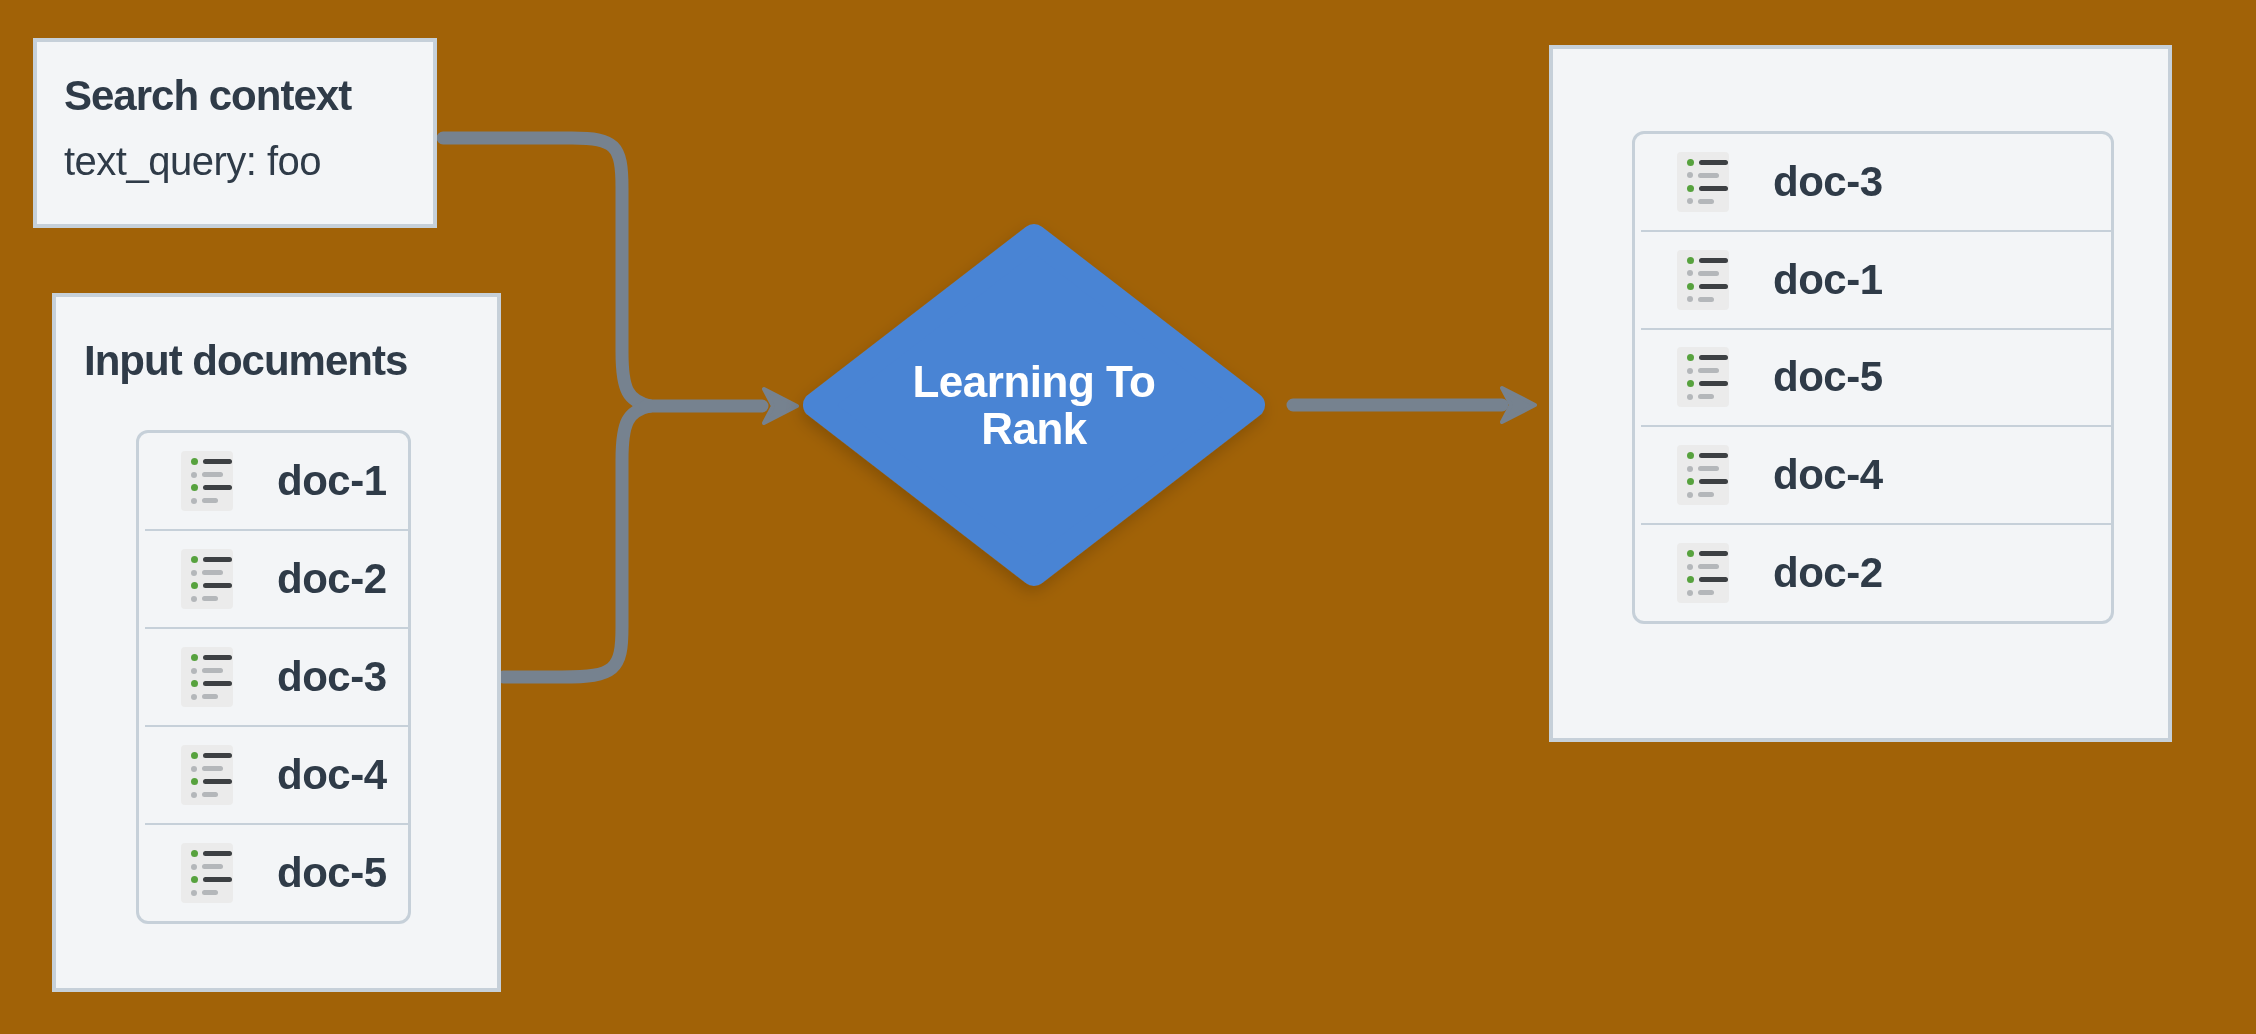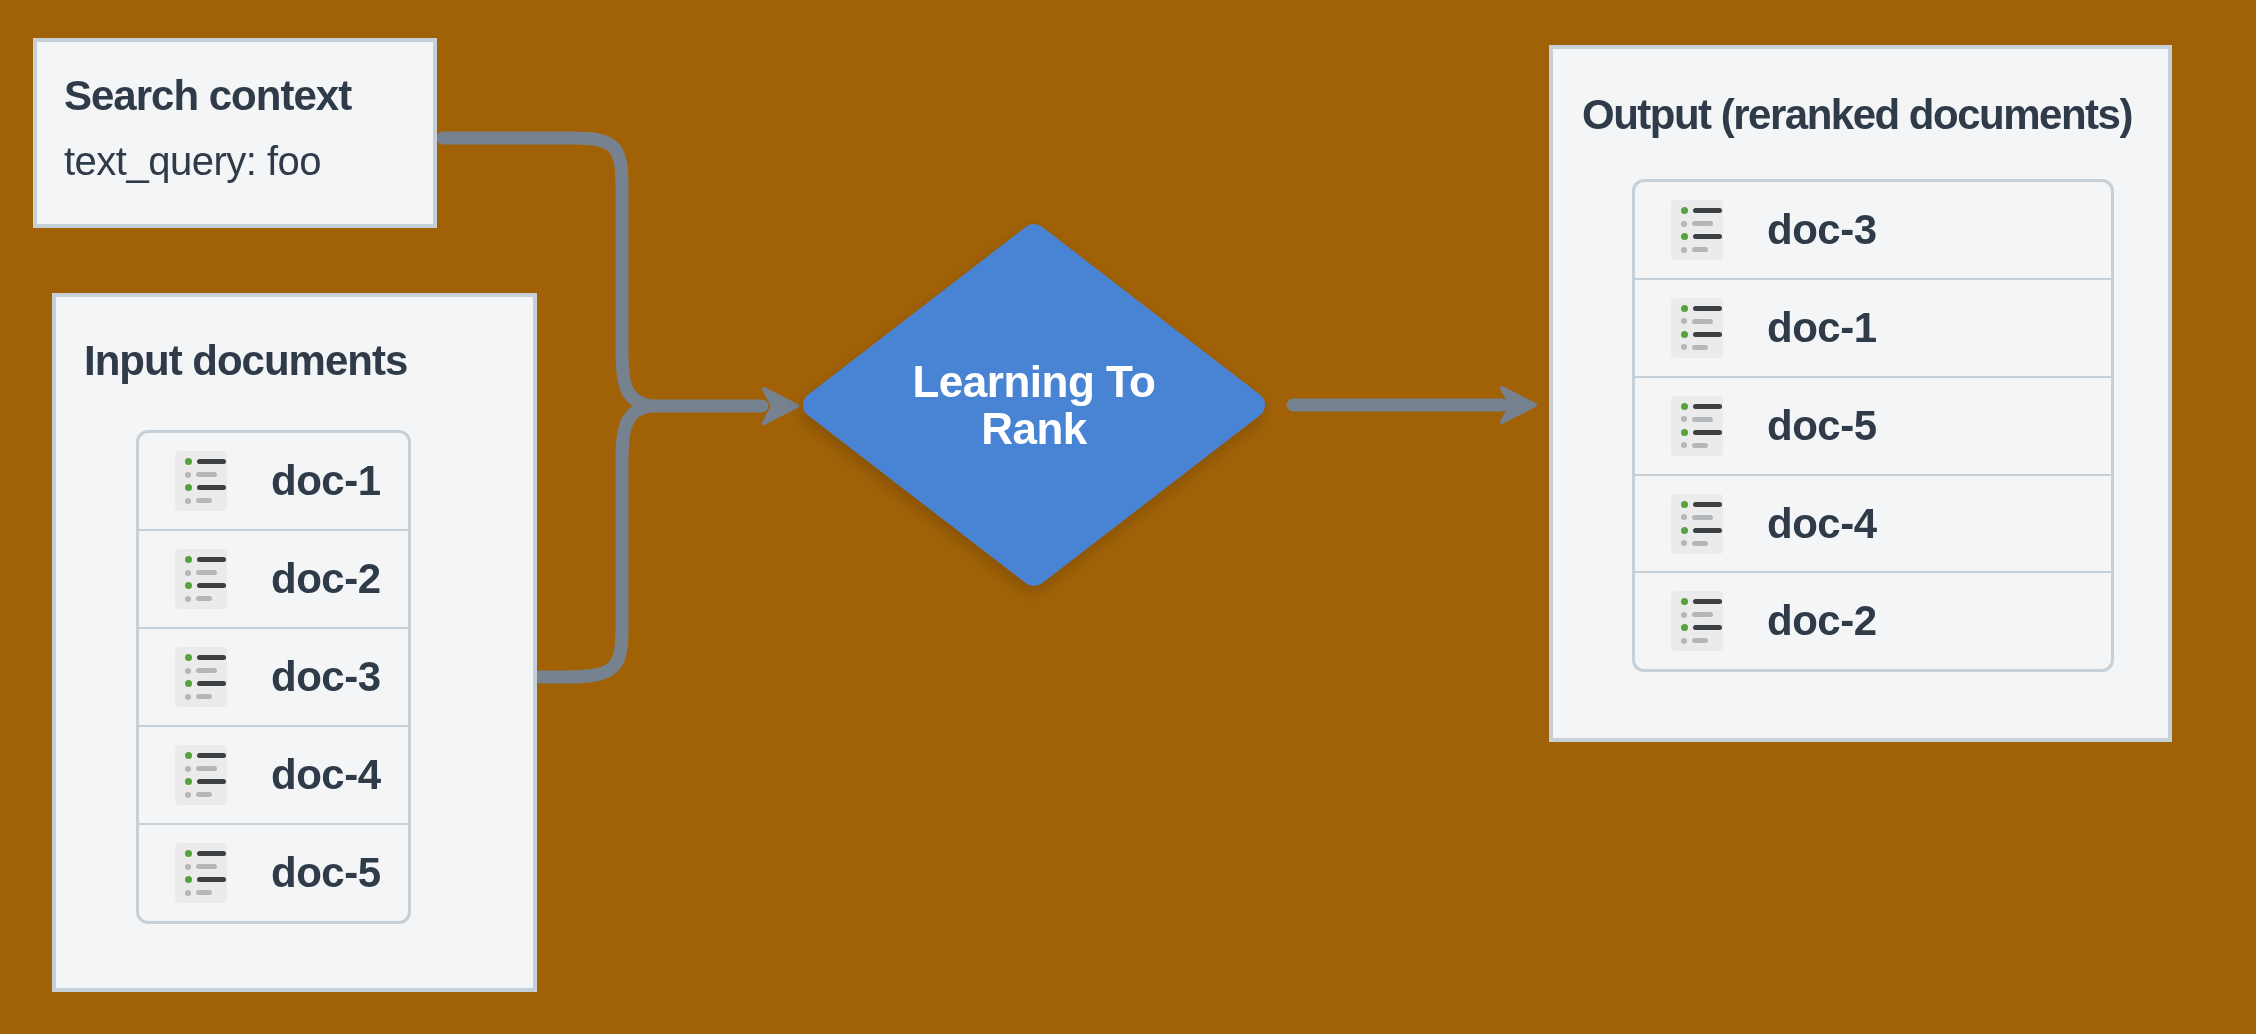--- a/index.html
+++ b/index.html
@@ -31,31 +31,32 @@
     line-height:1.15;
   }
   .query-line{
     display:block;
     font-weight:400;
     font-size:40px;
     letter-spacing:-0.5px;
   }
   #search-box{left:33px;top:38px;width:404px;height:190px;padding:30px 20px 0 27px;}
   #search-box .query-line{margin-top:19px;}
-  #input-box{left:52px;top:293px;width:485px;height:699px;padding:40px 0 0 28px;}
+  #input-box{left:52px;top:293px;width:449px;height:699px;padding:40px 0 0 28px;}
   #output-box{left:1549px;top:45px;width:623px;height:697px;padding:42px 0 0 29px;}
   #output-box .box-title{letter-spacing:-1.5px;}
   
   .doc-list{
     box-sizing:border-box;
     border:3px solid var(--c-border,#C6D0D9);
     border-radius:12px;
     background:var(--c-box_bg,#F3F5F7);
     display:flex;flex-direction:column;
     overflow:hidden;
+    padding-left:6px;
   }
   #input-box .doc-list{margin:45px 0 0 52px;width:275px;height:494px;}
   #output-box .doc-list{margin:40px 0 0 50px;width:482px;height:493px;}
   .doc-row{
     flex:1;
     display:flex;align-items:center;
     padding-left:36px;
     border-bottom:2px solid var(--c-border,#C6D0D9);
     box-sizing:border-box;
   }
@@ -226,21 +227,20 @@
             </span>
         </span>
         <span class="doc-label">doc-5</span>
       </div>
     </div>
   </div>
 
   <div class="diamond-label">Learning To Rank</div>
 
   <div class="box" id="output-box">
-    <span class="box-title">Output (reranked documents)</span>
     <div class="doc-list">
       <div class="doc-row">
         <span class="doc-icon">
           <span class="ir">
               <span class="dot g"></span>
               <span class="ln d"></span>
             </span>
           <span class="ir">
               <span class="dot gr"></span>
               <span class="ln m"></span>

